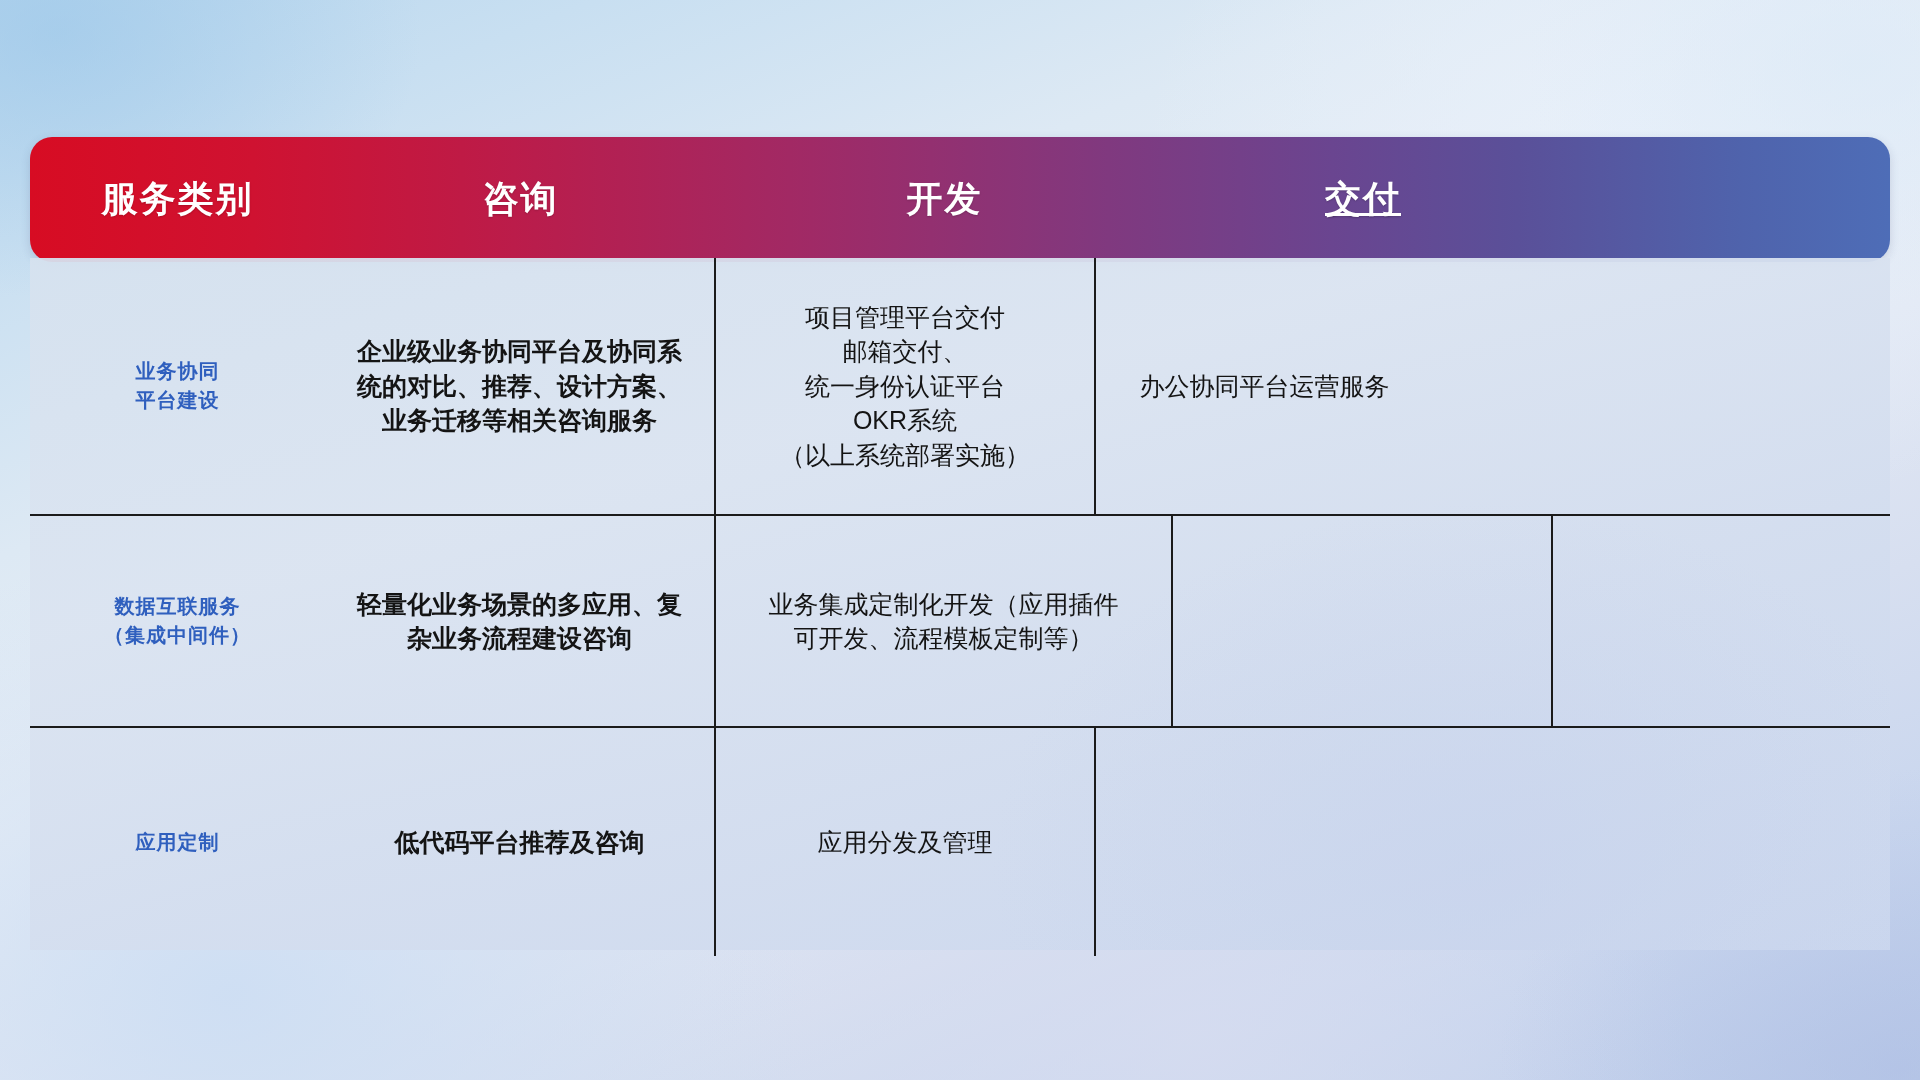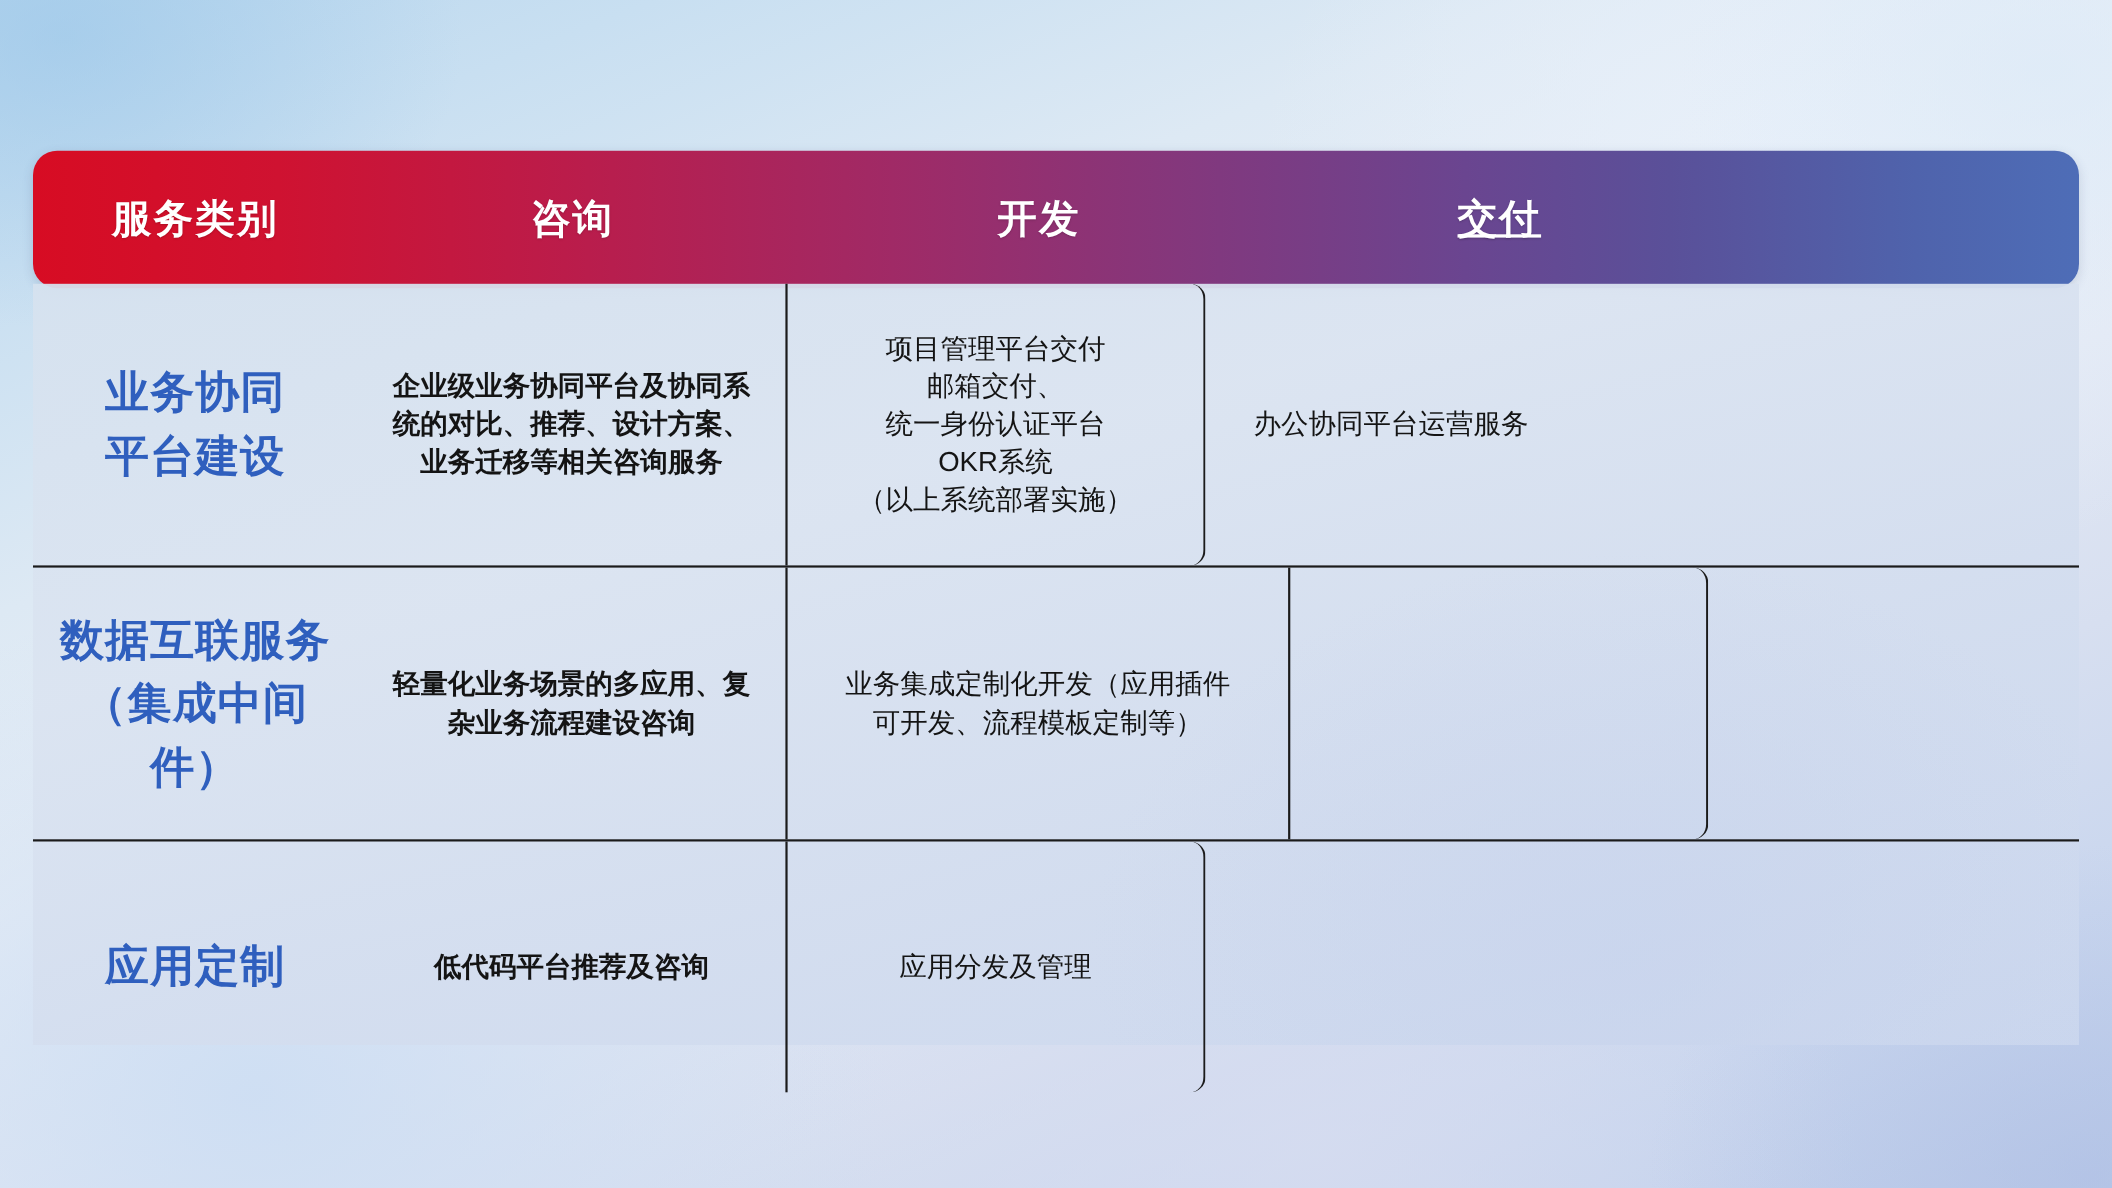--- a/index.html
+++ b/index.html
@@ -85,44 +85,44 @@
     background:
       radial-gradient(700px 520px at 78% 88%, rgba(198,210,236,0.55) 0%, rgba(198,210,236,0) 70%),
       linear-gradient(165deg,
         rgba(214,226,239,0.94) 0%,
         rgba(219,228,241,0.94) 32%,
         rgba(212,222,239,0.94) 60%,
         rgba(203,215,238,0.94) 100%);
   }
   .trow { display: flex; width: 1860px; }
   .trow.r1 { height: 258px; }
-  .trow.r2 { height: 249px; }
+  .trow.r2 { height: 212px; }
   .trow.r3 { height: 228px; }
   .trow.r1, .trow.r2 { border-bottom: 2px solid #1b1b1b; }
 
   .tcell {
     display: flex;
     align-items: center;
     justify-content: center;
     padding: 6px 14px;
     text-align: center;
     color: #141414;
     font-size: 25px;
     line-height: 1.38;
     white-space: pre-line;
   }
   .c0 { width: 295px; }
   .c1 { width: 391px; border-right: 2px solid #1b1b1b; font-weight: bold; }
   .c2 { width: 457px; border-right: 2px solid #1b1b1b; }
-  .c3 { width: 380px; border-right: 2px solid #1b1b1b; border-radius: 14px; }
+  .c3 { width: 380px; border-right: 2px solid #1b1b1b; }
   .c4 { width: 337px; }
 
   .cat-label {
     color: #2f5fbe;
-    font-size: 40px;
+    font-size: 20px;
     font-weight: 700;
     line-height: 1.45;
     letter-spacing: 1px;
     white-space: pre-line;
     text-align: center;
   }
 </style>
 </head>
 <body>
 

